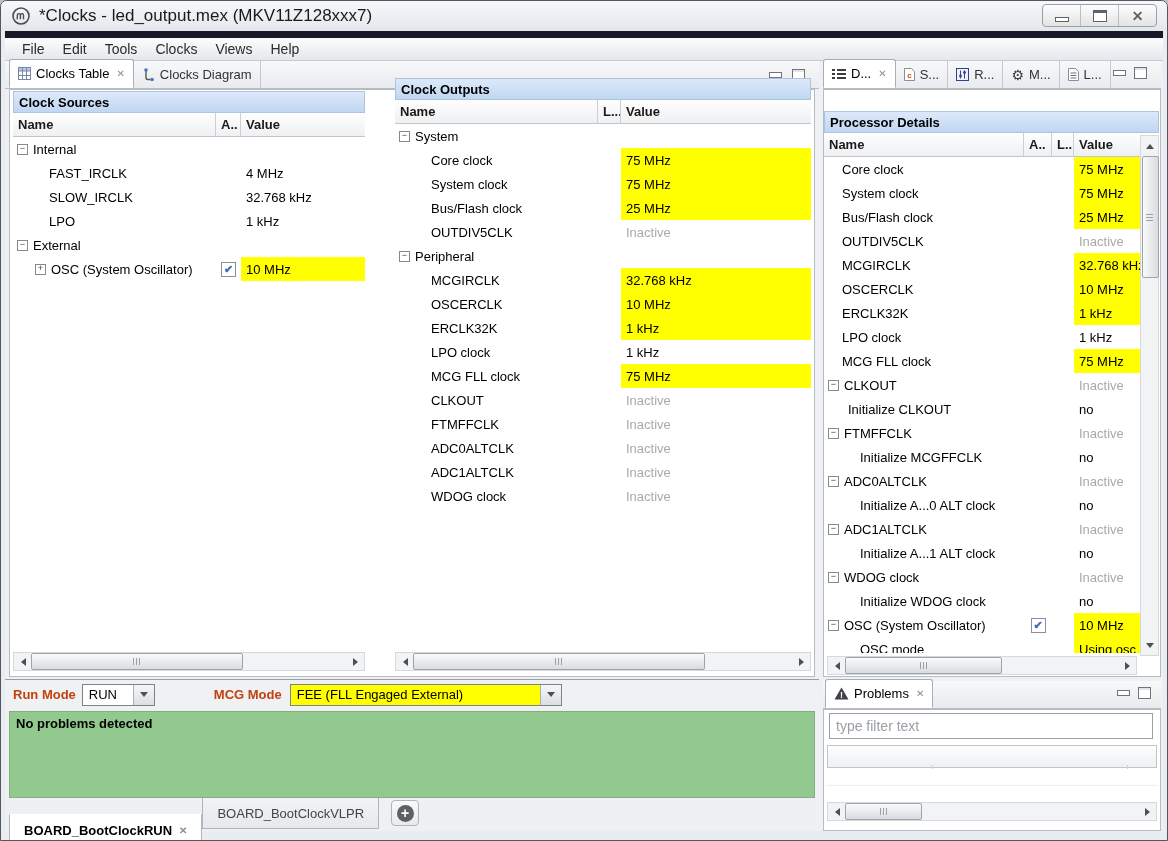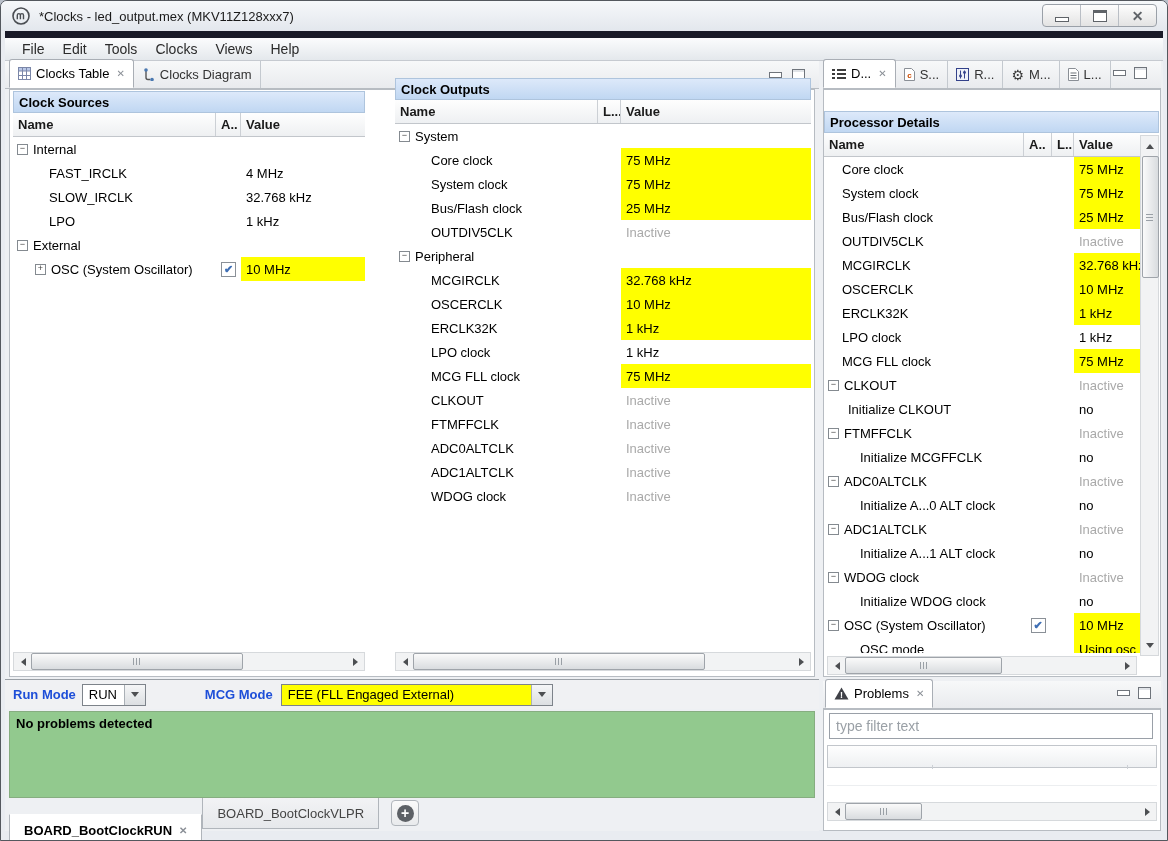--- a/index.html
+++ b/index.html
@@ -1,21 +1,21 @@
 <!DOCTYPE html>
 <html><head>
 <meta charset="utf-8">
 <style>
   html,body{margin:0;padding:0;}
   body{width:1168px;height:841px;position:relative;font-family:"Liberation Sans",sans-serif;background:#b9bfc9;overflow:hidden;}
   .window{position:absolute;inset:0;background:#e9ecf1;border:1px solid #54585e;border-radius:7px 7px 0 0;overflow:hidden;box-sizing:border-box;}
   
   .titlebar{position:absolute;left:0;top:0;width:100%;height:30px;background:linear-gradient(#f6f8fa,#e3e7ed);display:flex;align-items:center;}
   .applogo{width:20px;height:20px;margin:0 8px 0 10px;}
-  .apptitle{font-size:13px;color:#1a1a1a;}
+  .apptitle{font-size:17px;color:#1a1a1a;}
   .winbtns{position:absolute;right:10px;top:3px;display:flex;border:1px solid #9aa0a8;border-radius:4px;background:linear-gradient(#fdfdfd,#e3e3e3);overflow:hidden;}
   .winbtn{width:37px;height:21px;display:flex;align-items:center;justify-content:center;border-right:1px solid #b9bec5;}
   .winbtn:last-child{border-right:none;}
   .glyph-min{width:12px;height:3px;border:1px solid #5f6368;background:#fff;margin-top:8px;}
   .glyph-max{width:12px;height:10px;border:1px solid #5f6368;background:#fff;box-shadow:inset 0 2px 0 #5f6368;}
   .glyph-close{font-size:14px;color:#5f6368;font-weight:bold;}
   
   .darkstrip{position:absolute;left:4px;right:4px;top:30px;height:7px;background:#191a28;}
   .menubar{position:absolute;left:4px;right:4px;top:37px;height:23px;background:linear-gradient(#fbfcfd,#e4e8ec);border-bottom:1px solid #c6cad0;display:flex;align-items:center;padding-left:8px;box-sizing:border-box;}
   .menuitem{font-size:14px;color:#2b2b2b;padding:0 9px;}
@@ -58,21 +58,21 @@
   .tri-l{width:0;height:0;border:4px solid transparent;border-right:5px solid #4d4f52;margin-right:3px;}
   .tri-r{width:0;height:0;border:4px solid transparent;border-left:5px solid #4d4f52;margin-left:3px;}
   .tri-u{width:0;height:0;border:4px solid transparent;border-bottom:5px solid #4d4f52;margin-bottom:3px;}
   .tri-d{width:0;height:0;border:4px solid transparent;border-top:5px solid #4d4f52;margin-top:3px;}
   .hthumb{height:15px;border:1px solid #9fa4aa;border-radius:2px;background:linear-gradient(#fafafa,#d9dcdf);position:relative;}
   .hthumb::after{content:"";position:absolute;left:50%;top:4px;width:8px;height:7px;margin-left:-4px;background:repeating-linear-gradient(90deg,#9aa0a6 0 1px,transparent 1px 3px);}
   .vthumb{width:15px;border:1px solid #9fa4aa;border-radius:2px;background:linear-gradient(90deg,#fafafa,#d9dcdf);position:absolute;left:1px;}
   .vthumb::after{content:"";position:absolute;top:50%;left:3px;height:8px;width:7px;margin-top:-4px;background:repeating-linear-gradient(0deg,#9aa0a6 0 1px,transparent 1px 3px);}
   
   .runrow{position:absolute;left:4px;width:814px;top:678px;height:30px;background:#f0f1f3;border-top:1px solid #9aa0a6;box-sizing:border-box;display:flex;align-items:center;}
-  .runlabel{font-size:13px;font-weight:bold;color:#1d4ed8;}
+  .runlabel{font-size:13px;font-weight:bold;color:#c2410c;}
   .combo{height:22px;border:1px solid #7d838a;background:#fff;display:flex;align-items:center;box-sizing:border-box;}
   .combo .cval{font-size:13px;padding:0 6px;flex:1;white-space:nowrap;overflow:hidden;}
   .combo .cbtn{width:20px;height:100%;border-left:1px solid #aab0b6;background:linear-gradient(#f5f6f7,#dcdfe2);display:flex;align-items:center;justify-content:center;}
   .combo.ylw .cval{background:#ffff00;height:100%;display:flex;align-items:center;}
   .statusgreen{position:absolute;left:8px;width:806px;top:710px;height:87px;background:#92c98e;border:1px solid #86ad80;box-sizing:border-box;font-size:13px;font-weight:bold;color:#000;padding:4px 6px;}
   .cfgtabs{position:absolute;left:4px;width:814px;top:797px;height:33px;background:#eef0f3;display:flex;align-items:flex-start;padding-left:4px;box-sizing:border-box;}
   .cfgtab{height:30px;display:flex;align-items:center;padding:0 14px;font-size:13px;color:#444;border:1px solid #b0b5bb;border-top:none;border-radius:0 0 0 0;background:linear-gradient(#f2f3f5,#e6e8eb);}
   .cfgtab.active{background:#fff;font-weight:bold;color:#000;border-top:1px solid #fff;margin-top:16px;}
   .addtab{width:26px;height:24px;margin:2px 0 0 12px;border:1px solid #b0b5bb;border-radius:4px;background:linear-gradient(#fafafa,#e8eaec);display:flex;align-items:center;justify-content:center;}
   .pluscircle{width:17px;height:17px;border-radius:50%;background:#5d6166;color:#fff;font-size:14px;line-height:16px;text-align:center;font-weight:bold;}
@@ -352,21 +352,21 @@
         <div class="tri-l"></div>
       </div>
     <div class="hthumb" style="width:290px;"></div>
     <div class="sarr" style="margin-left:auto;">
         <div class="tri-r"></div>
       </div>
   </div>
 
   <div class="runrow">
     <span class="runlabel" style="margin-left:8px;">Run Mode</span>
-    <div class="combo" style="width:64px;margin-left:6px;">
+    <div class="combo" style="width:73px;margin-left:6px;">
       <span class="cval">RUN</span>
       <span class="cbtn">
           <span class="tri-d"></span>
         </span>
     </div>
     <span class="runlabel" style="margin-left:28px;padding-left:31px;">MCG Mode</span>
     <div class="combo ylw" style="width:272px;margin-left:8px;">
       <span class="cval">FEE (FLL Engaged External)</span>
       <span class="cbtn">
           <span class="tri-d"></span>

